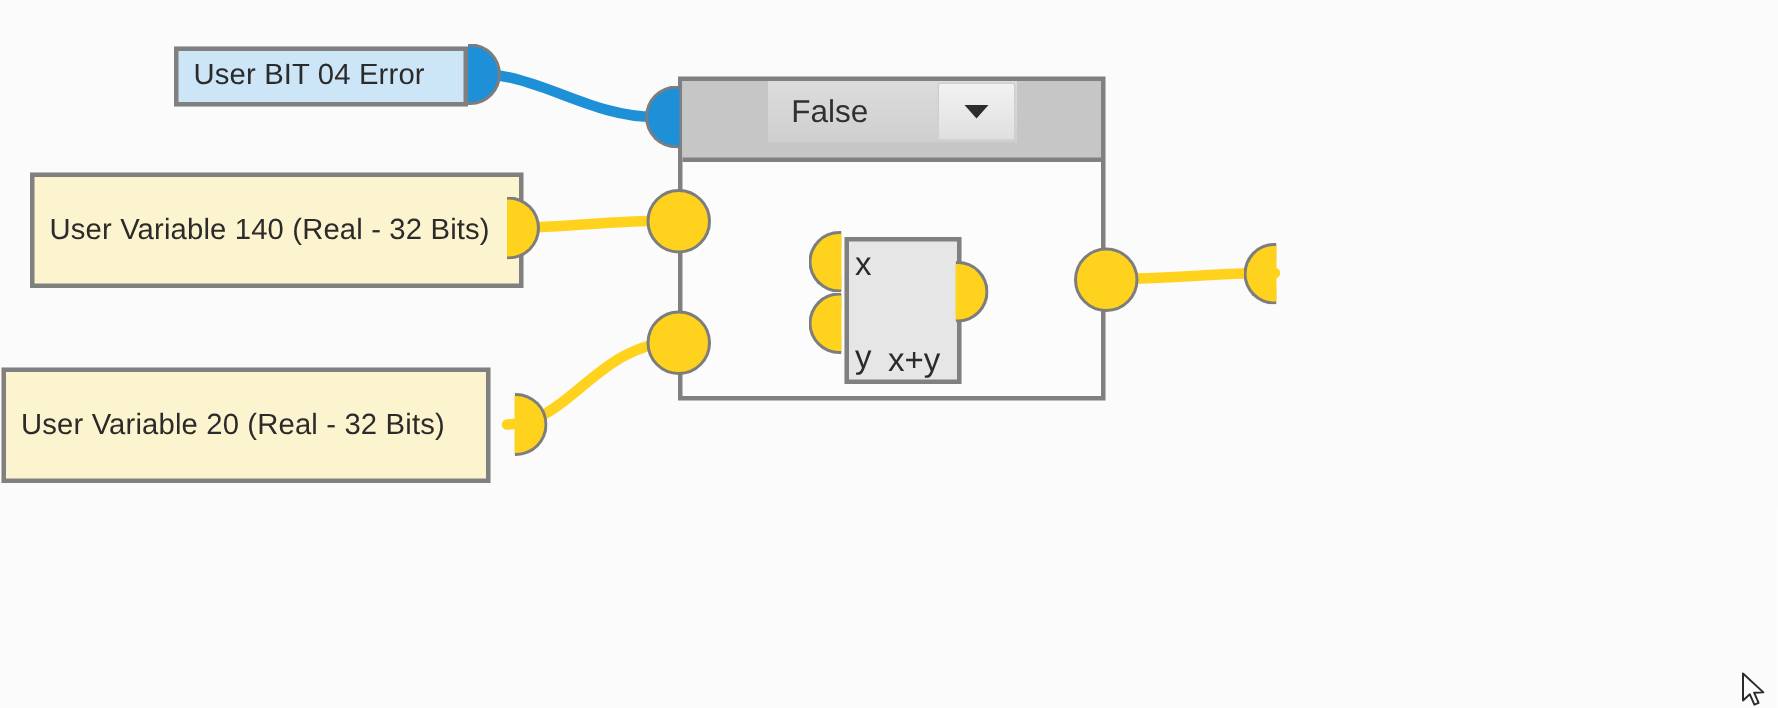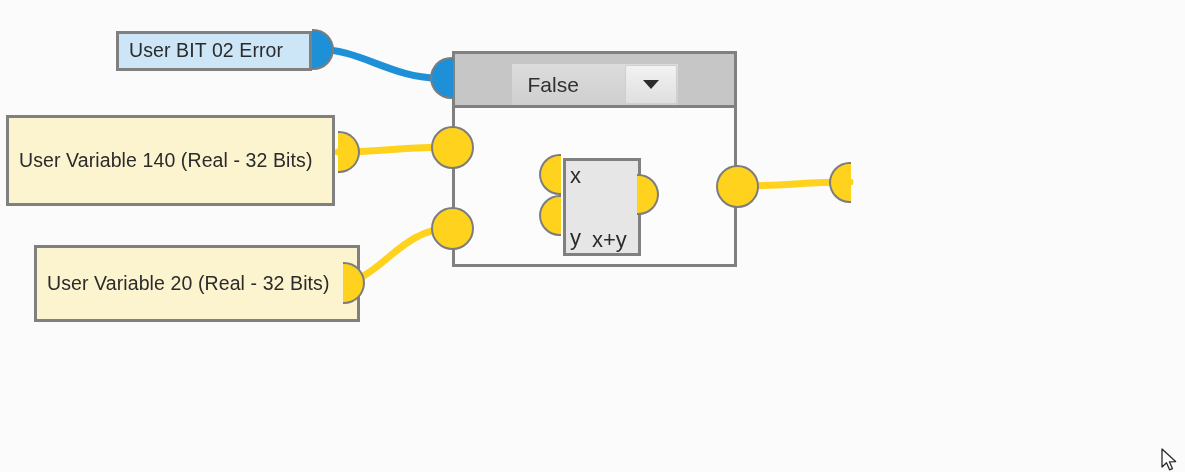--- a/index.html
+++ b/index.html
@@ -58,21 +58,21 @@
   }
   .container-header {
     position: absolute;
     left: 0;
     top: 0;
     right: 0;
     height: 51px;
     background: #c6c6c6;
     border-bottom: 3px solid #808080;
     display: flex;
-    align-items: flex-end;
+    align-items: flex-start;
     justify-content: center;
   }
   .combo {
     position: relative;
     display: flex;
     align-items: center;
     height: 41px;
     width: 166px;
     background: linear-gradient(#dcdcdc, #cfcfcf);
     box-sizing: border-box;
@@ -179,28 +179,28 @@
     </div>
 
     <div class="op-node" style="left:108px; top:104px; width:78px; height:98px;">
       <span class="op-x">x</span>
       <span class="op-y">y</span>
       <span class="op-expr">x+y</span>
     </div>
   </div>
 
   <div class="node bit" style="left:116px; top:31px; width:196px; height:40px;">
-    <span class="node-label">User BIT 02 Error</span>
-  </div>
-
-  <div class="node var" style="left:6px; top:115px; width:329px; height:91px;">
+    <span class="node-label">User BIT 04 Error</span>
+  </div>
+
+  <div class="node var" style="left:20px; top:115px; width:329px; height:77px;">
     <span class="node-label">User Variable 140 (Real - 32 Bits)</span>
   </div>
 
-  <div class="node var" style="left:34px; top:245px; width:326px; height:77px;">
+  <div class="node var" style="left:1px; top:245px; width:326px; height:77px;">
     <span class="node-label">User Variable 20 (Real - 32 Bits)</span>
   </div>
 
 
   <div class="port right-half blue" style="left:312px; top:29px; width:22px; height:41px;"></div>
 
   <div class="port left-half blue" style="left:430px; top:57px; width:23px; height:42px;"></div>
 
   <div class="port right-half yellow" style="left:338px; top:131px; width:22px; height:42px;"></div>
 

